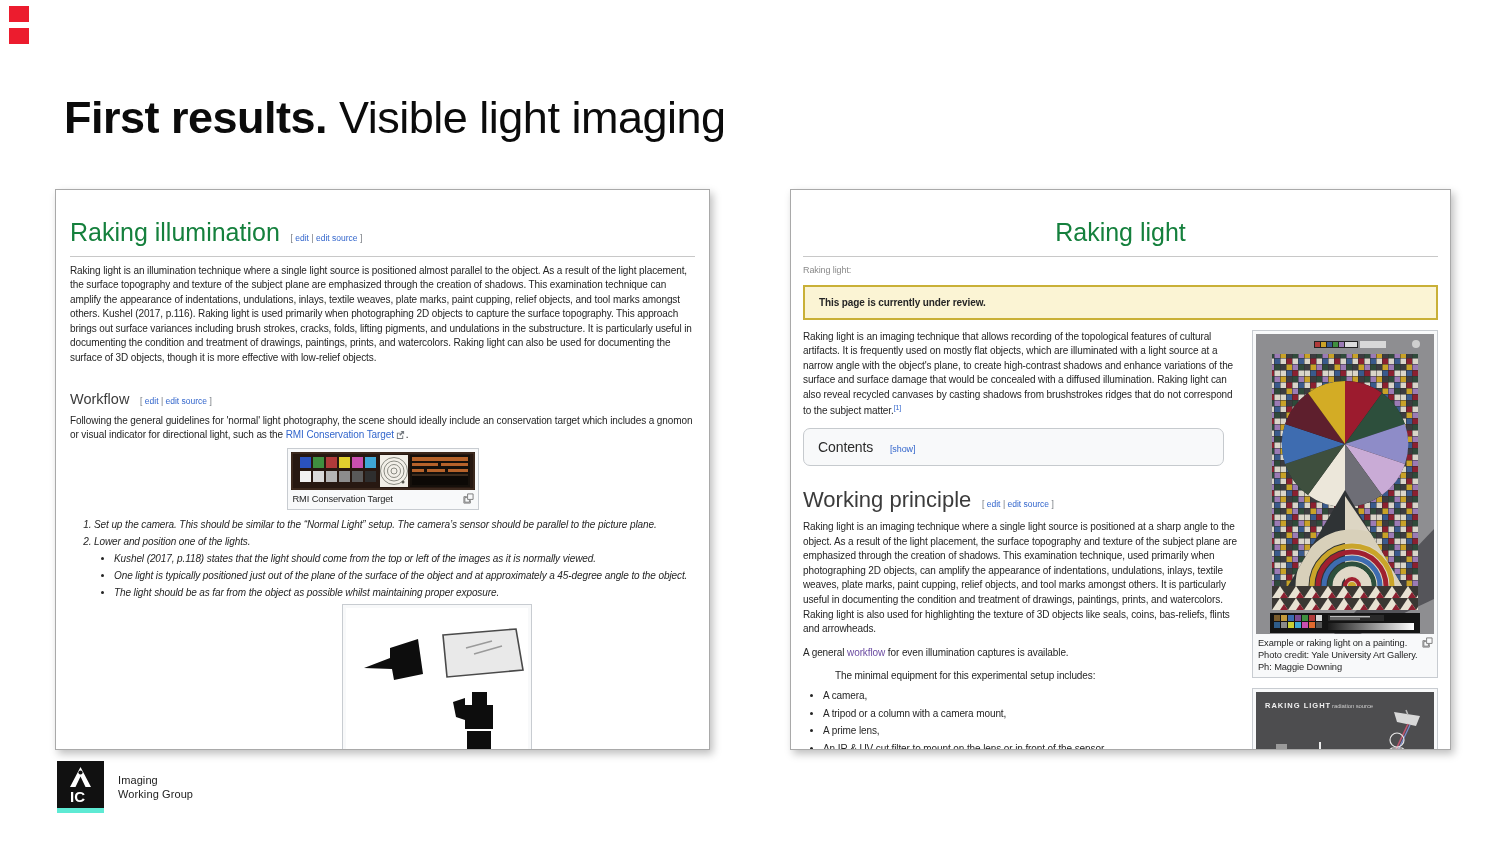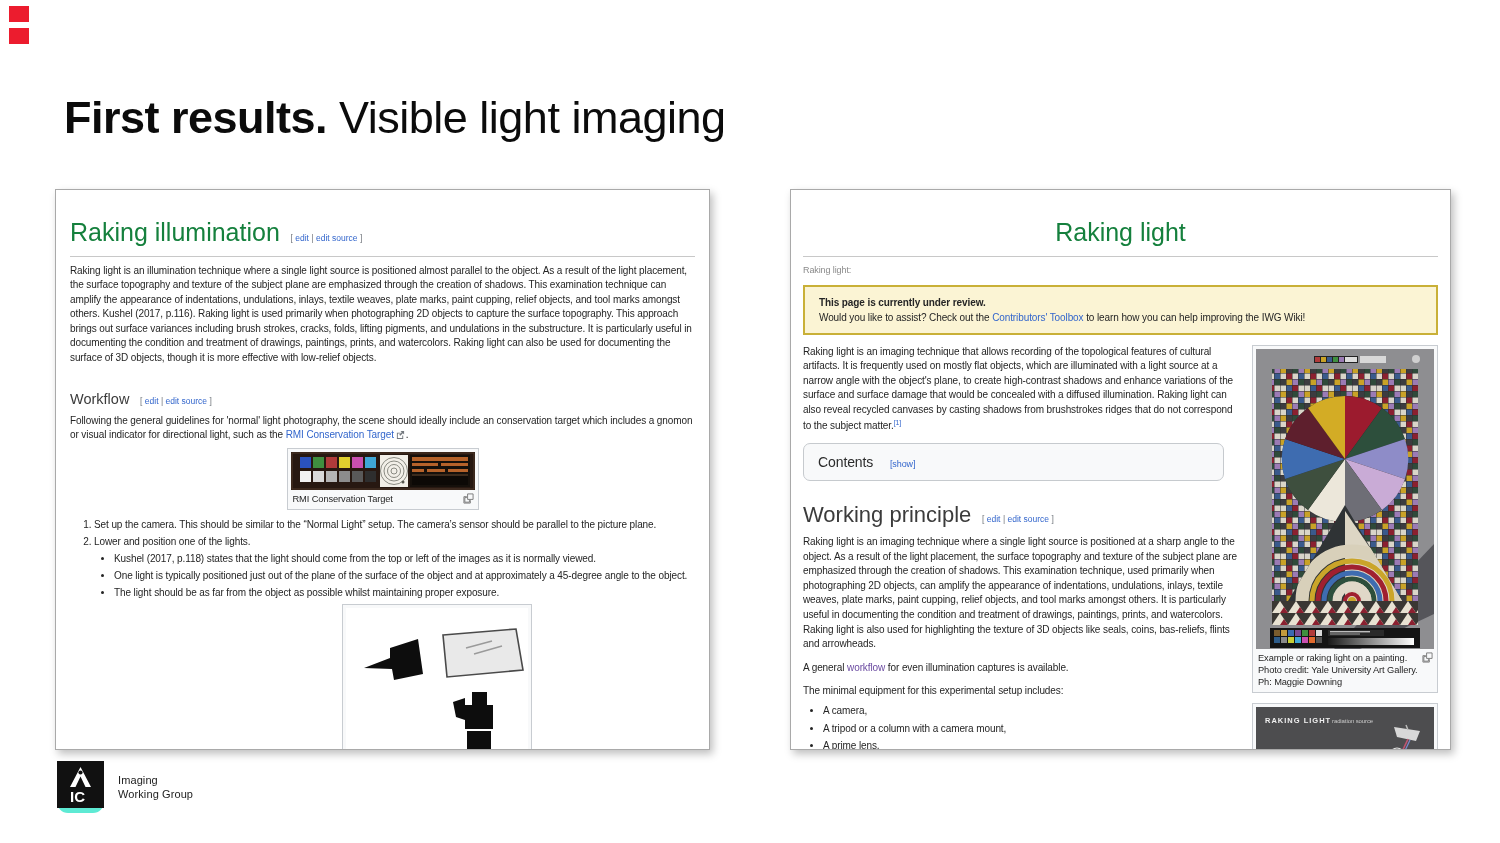--- a/index.html
+++ b/index.html
@@ -27,38 +27,38 @@
   sup.ref{font-size:7px;color:#3366cc;cursor:pointer;}
   .wiki p{margin:0 0 9px 0;}
 
   .thumb{border:1px solid #c8ccd1;background:#f8f9fa;padding:3px;box-sizing:border-box;}
   .thumb .cap{font-size:9.3px;line-height:1.32;color:#252525;padding:3px 2px 1px 2px;position:relative;letter-spacing:-0.1px;}
   .expand-ic{position:absolute;right:1px;top:3px;width:11px;height:11px;}
   .thumb.center{width:192px;margin:4px auto 8px auto;}
   .thumb.schem{width:190px;margin:4px 0 6px 248px;}
 
   ol.steps{margin:2px 0 0 0;padding-left:24px;}
-  ol.steps>li{margin-bottom:2px;}
+  ol.steps>li{margin-bottom:2px;font-style:italic;}
   ul.subul{margin:3px 0 2px 0;padding-left:20px;list-style-type:disc;}
   ul.subul>li{margin-bottom:2px;color:#252525;}
 
   .subtitle{font-size:9px;color:#8a8a8a;margin:4px 0 8px 0;}
   .notice{background:#fbf4d4;border:2px solid #c9b037;padding:8px 14px;margin:2px 0 10px 0;font-size:10px;line-height:1.5;}
   .notice .nb{font-weight:700;}
   .cols{display:flex;gap:14px;align-items:flex-start;}
   .tcol{flex:1;min-width:0;}
   .icol{width:186px;flex:0 0 186px;}
   .contents-box{border:1px solid #c6cace;background:#f8f9fa;border-radius:7px;padding:8px 14px;margin:4px 14px 4px 0;}
   .contents-box .clabel{font-size:14px;color:#2b2b2b;}
   .contents-box .cshow{font-size:9px;color:#3366cc;margin-left:14px;cursor:pointer;}
   ul.equip{margin:2px 0 0 0;padding-left:20px;list-style-type:disc;}
   ul.equip>li{margin-bottom:3px;}
 
   .logo-row{position:absolute;left:57px;top:761px;display:flex;align-items:center;gap:14px;}
-  .logo-sq{width:47px;height:52px;background:#5eead4;flex:0 0 47px;border-radius:11px;}
+  .logo-sq{width:47px;height:52px;background:#5eead4;flex:0 0 47px;}
   .logo-text{font-size:11px;line-height:1.28;color:#1c1c1c;letter-spacing:0.1px;}
   svg text{font-family:"Liberation Sans",sans-serif;}
 </style>
 </head>
 <body>
 
 <div class="accent-mark m1"></div>
 <div class="accent-mark m2"></div>
 
 <div class="slide-title">
@@ -179,23 +179,20 @@
   </ol>
 </section>
 
 <section class="panel right wiki">
   <h1>Raking light</h1>
   <div class="h1rule"></div>
   <div class="subtitle">Raking light:</div>
 
   <div class="notice">
     <div class="nb">This page is currently under review.</div>
-    <div>
-      <span>Would you like to assist? Check out the </span><a class="blue">Contributors' Toolbox</a><span> to learn how you can help improving the IWG Wiki!</span>
-    </div>
   </div>
 
   <div class="cols">
     <div class="tcol">
       <p><span>Raking light is an imaging technique that allows recording of the topological features of cultural artifacts. It is frequently used on mostly flat objects, which are illuminated with a light source at a narrow angle with the object's plane, to create high-contrast shadows and enhance variations of the surface and surface damage that would be concealed with a diffused illumination. Raking light can also reveal recycled canvases by casting shadows from brushstrokes ridges that do not correspond to the subject matter.</span><sup class="ref">[1]</sup></p>
 
       <div class="contents-box">
         <span class="clabel">Contents</span>
         <span class="cshow">[show]</span>
       </div>
@@ -209,21 +206,21 @@
           <a>edit source</a>
           <span>]</span>
         </span>
       </div>
       <p>Raking light is an imaging technique where a single light source is positioned at a sharp angle to the object. As a result of the light placement, the surface topography and texture of the subject plane are emphasized through the creation of shadows. This examination technique, used primarily when photographing 2D objects, can amplify the appearance of indentations, undulations, inlays, textile weaves, plate marks, paint cupping, relief objects, and tool marks amongst others. It is particularly useful in documenting the condition and treatment of drawings, paintings, prints, and watercolors. Raking light is also used for highlighting the texture of 3D objects like seals, coins, bas-reliefs, flints and arrowheads.</p>
 
       <p>
         <span>A general </span><a class="purple">workflow</a><span> for even illumination captures is available.</span>
       </p>
 
-      <p style="margin-bottom:5px;">The minimal equipment for this experimental setup includes:</p>
+      <p style="margin-bottom:5px;margin-left:32px;">The minimal equipment for this experimental setup includes:</p>
 
       <ul class="equip">
         <li>A camera,</li>
         <li>A tripod or a column with a camera mount,</li>
         <li>A prime lens,</li>
         <li>An IR &amp; UV-cut filter to mount on the lens or in front of the sensor,</li>
 
       </ul>
     </div>
 

